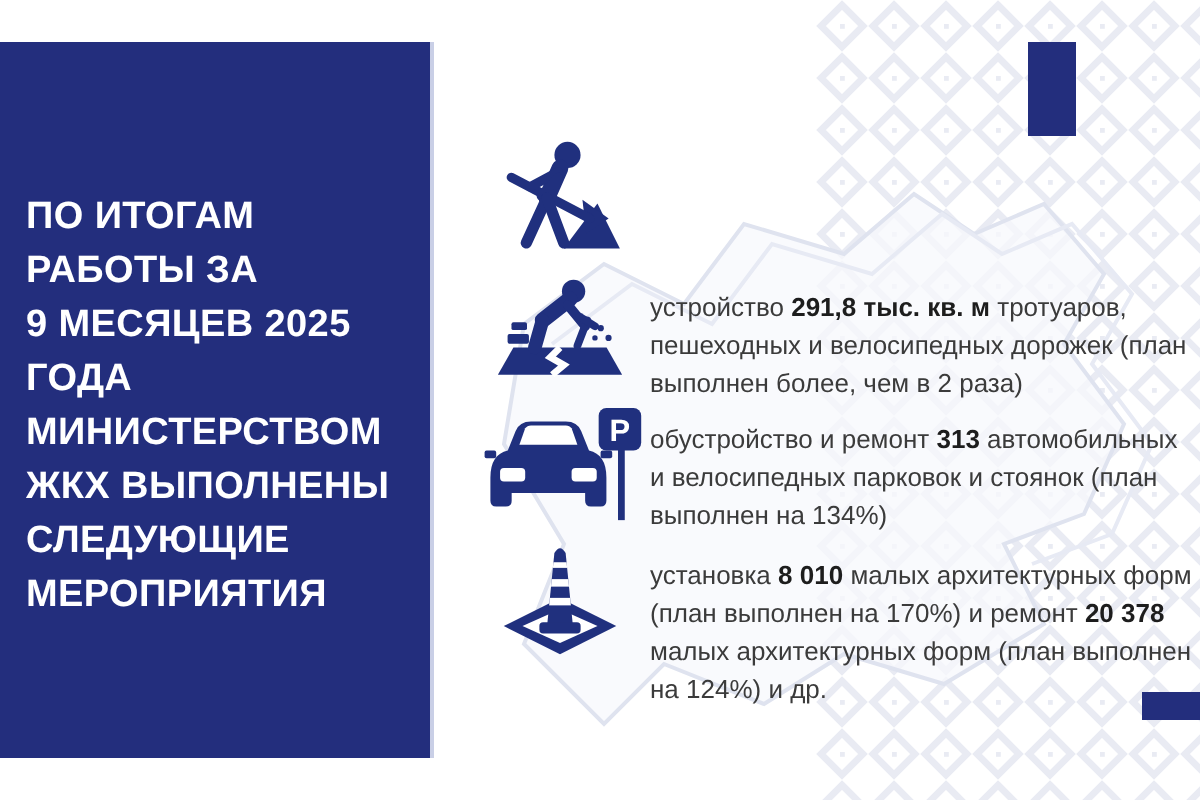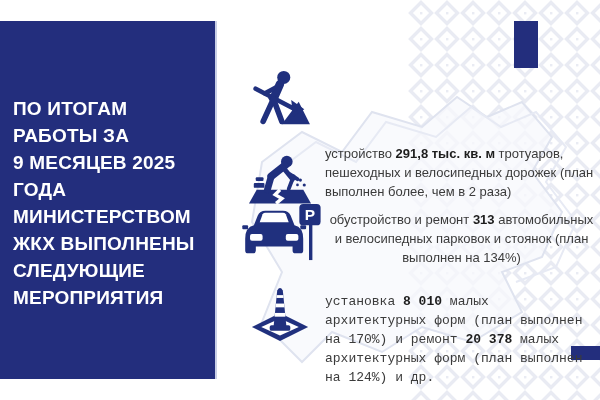--- a/index.html
+++ b/index.html
@@ -24,23 +24,23 @@
   }
   
   .rect-top{position:absolute;left:514px;top:21px;width:24px;height:47px;background:var(--accent-navy,#232E7D);z-index:2;}
   .rect-bottom{position:absolute;left:571px;top:346px;width:29px;height:14px;background:var(--accent-navy,#232E7D);z-index:2;}
   
   .item{position:absolute;left:238px;width:360px;display:flex;z-index:2;}
   .item .icon{flex:0 0 84px;display:flex;justify-content:center;color:var(--icon-navy,#20307E);}
   .item .txt{margin-left:3px;flex:1;font-size:13px;line-height:19px;color:var(--body-text,#3B3B3B);}
   .txt .b{font-weight:bold;color:#1d1d1d;}
   .item-1{top:70px;}  .item-1 .txt{margin-top:16px;}
-  .item-2{top:136px;align-items:flex-end;} .item-2 .txt{margin-top:8px;}
-  .item-3{top:204px;} .item-3 .txt{margin-top:6px;text-align:center;}
-  .item-4{top:280px;font-family:Liberation Mono, monospace;} .item-4 .txt{margin-top:12px;}
+  .item-2{top:136px;} .item-2 .txt{margin-top:8px;}
+  .item-3{top:204px;} .item-3 .txt{margin-top:6px;}
+  .item-4{top:266px;} .item-4 .txt{margin-top:12px;}
 </style>
 </head>
 <body>
 
 <div class="canvas">
 
   <svg class="bg-pattern" width="192" height="400" viewBox="0 0 192 400" aria-hidden="true">
     <defs>
       <pattern id="orn" width="26" height="26" patternUnits="userSpaceOnUse">
         <path d="M13,2.5 L23.5,13 L13,23.5 L2.5,13 Z" fill="none" stroke="#E9EBF3" stroke-width="3.4"></path>

